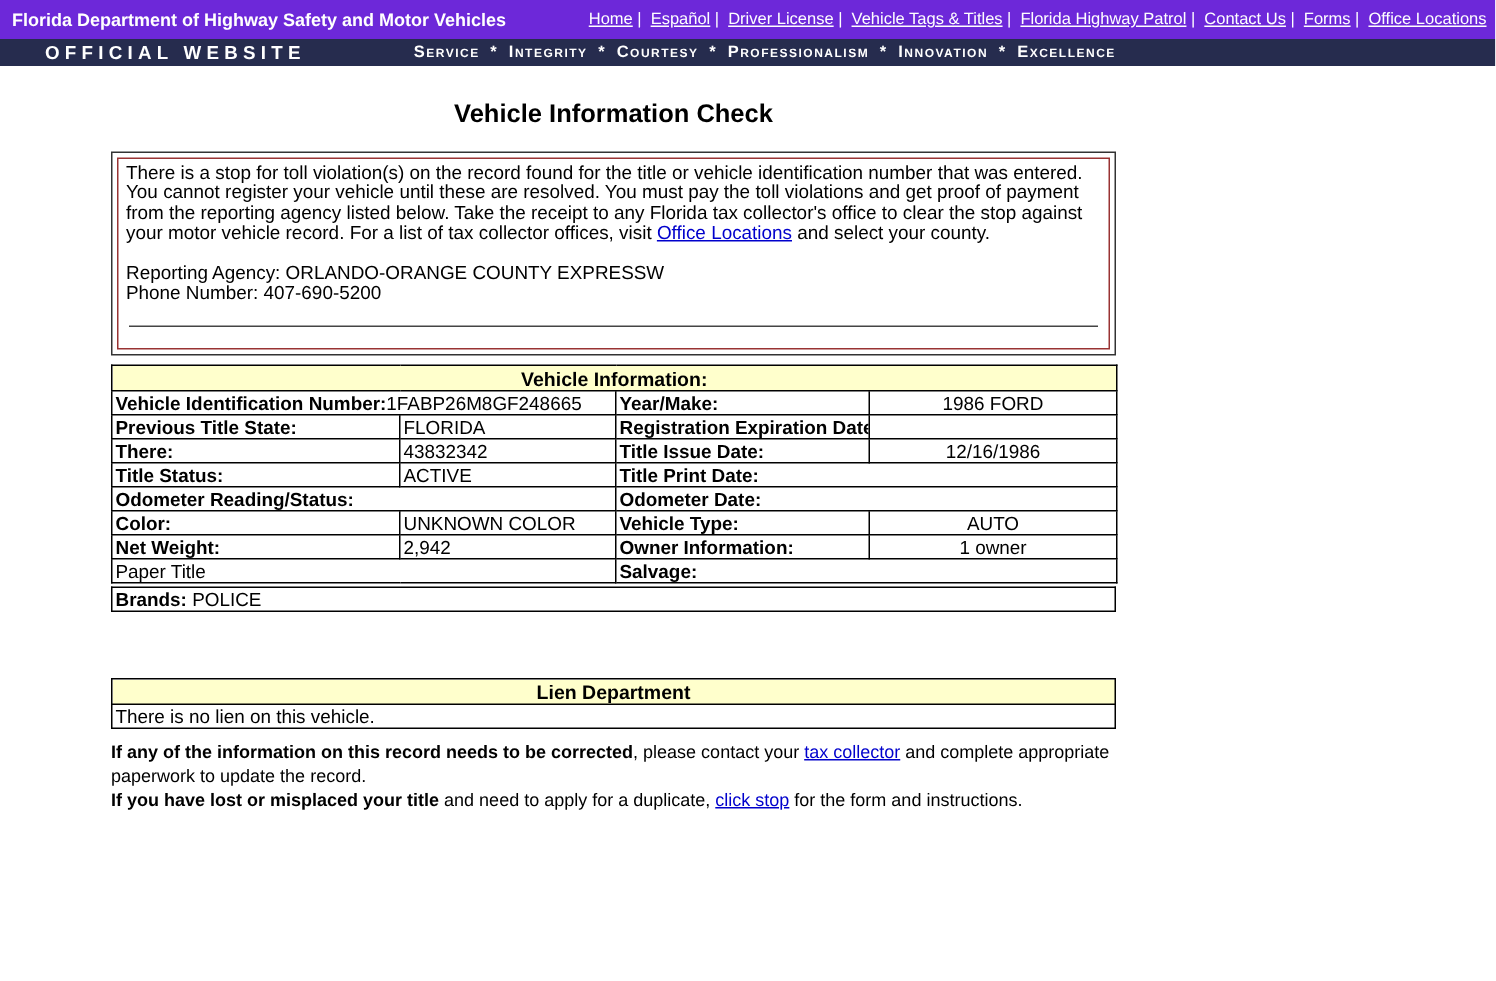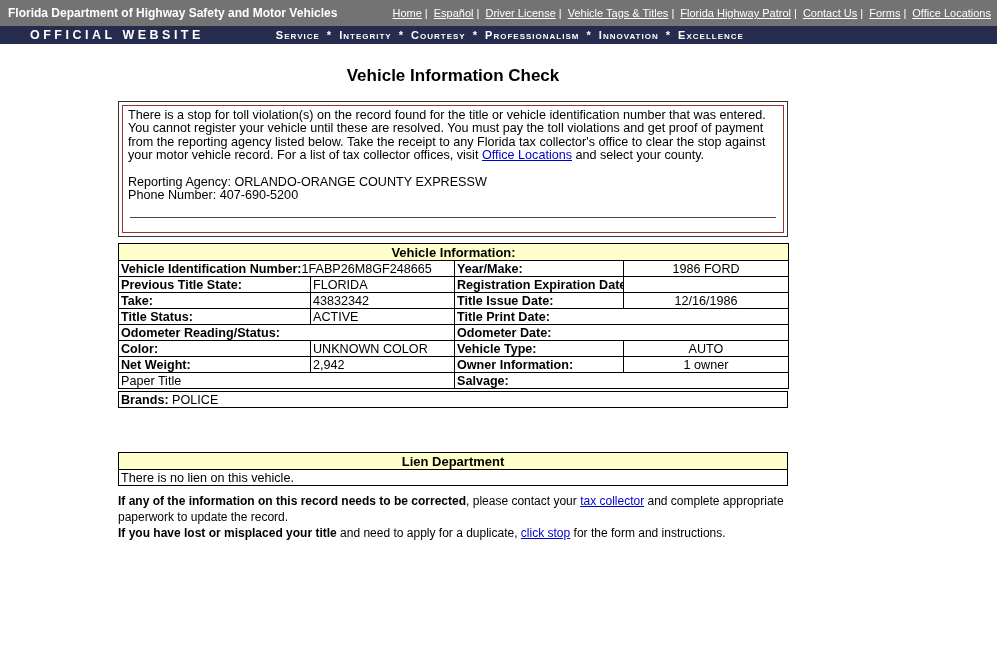--- a/index.html
+++ b/index.html
@@ -1,21 +1,21 @@
 <!DOCTYPE html>
 <html><head>
 <meta charset="utf-8">
 <style>
   * { margin:0; padding:0; box-sizing:border-box; }
   html,body { background:#fff; }
   body { font-family:"Liberation Sans", sans-serif; }
   .page { position:relative; width:997px; height:654px; background:#fff; overflow:hidden; }
 
   
-  .topbar { height:26px; background:#737373; color:#fff; display:flex; align-items:center;
+  .topbar { height:26px; background:#6d28d9; color:#fff; display:flex; align-items:center;
             justify-content:space-between; padding:0 6px 0 8px; }
   .topbar .site-title { font-size:12px; font-weight:bold; white-space:nowrap; }
   .toplinks { font-size:11px; white-space:nowrap; }
   .toplinks a { color:#fff; text-decoration:underline; }
   .toplinks .sep { color:#fff; padding:0 3px; }
 
   
   .band { position:relative; height:66px; background:
       radial-gradient(ellipse 340px 70px at 97% 10%, rgba(30,42,90,0.75), rgba(30,42,90,0) 70%),
       radial-gradient(ellipse 520px 55px at 78% 60%, rgba(200,120,90,0.22), rgba(200,120,90,0) 70%),
@@ -36,21 +36,21 @@
   .director { position:absolute; right:8px; top:26px; text-align:right; color:#1d2d5e;
           font-size:15px; font-weight:bold; letter-spacing:2px; line-height:16px; white-space:nowrap; }
 
   
   .motto-bar { height:18px; background:#262c4e; color:#fff; display:flex; align-items:center;gap:24px; }
   .official { font-size:12.5px; font-weight:bold; letter-spacing:3.5px; margin-left:30px; white-space:nowrap; }
   .motto { font-size:11px; font-weight:bold; font-variant:small-caps; letter-spacing:1px;
            word-spacing:3px; margin-left:48px; white-space:nowrap; }
 
   
-  .content { width:670px; margin-left:118px; }
+  .content { width:670px; margin-left:74px; }
   h1.page-title { text-align:center; font-size:17px; font-weight:bold; color:#000; margin-top:22px; }
 
   .notice-outer { margin-top:15px; border:1px solid #333; padding:3px; background:#fff; }
   .notice-inner { border:1px solid #993333; padding:3px 5px 6px 5px; font-size:12.6px; line-height:13.4px; color:#000; }
   .notice-inner a { color:#0000cc; text-decoration:underline; }
   .notice-line { margin-top:13px; }
   .notice-hr { border-top:1px solid #444; margin:15px 2px 8px 2px; }
 
   table.info { width:670px; border-collapse:collapse; table-layout:fixed; margin-top:6px; }
   table.info td { border:1px solid #000; font-size:12.6px; height:16px; padding:0 2px; overflow:hidden; white-space:nowrap; }
@@ -120,21 +120,21 @@
         <td class="lbl">Year/Make:</td>
         <td class="val-c">1986 FORD</td>
       </tr>
       <tr>
         <td class="lbl">Previous Title State:</td>
         <td class="val-l">FLORIDA</td>
         <td class="lbl">Registration Expiration Date:</td>
         <td class="val-c"></td>
       </tr>
       <tr>
-        <td class="lbl">Take:</td>
+        <td class="lbl">There:</td>
         <td class="val-l">43832342</td>
         <td class="lbl">Title Issue Date:</td>
         <td class="val-c">12/16/1986</td>
       </tr>
       <tr>
         <td class="lbl">Title Status:</td>
         <td class="val-l">ACTIVE</td>
         <td class="lbl" colspan="2">Title Print Date:</td>
       </tr>
       <tr>

